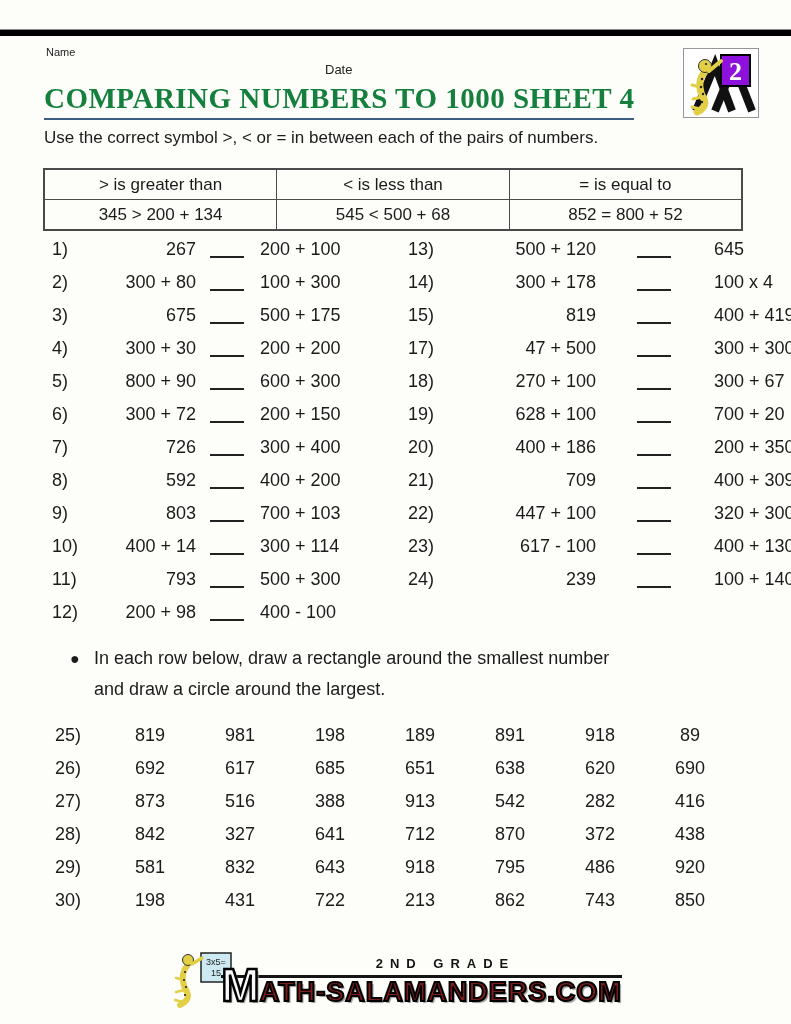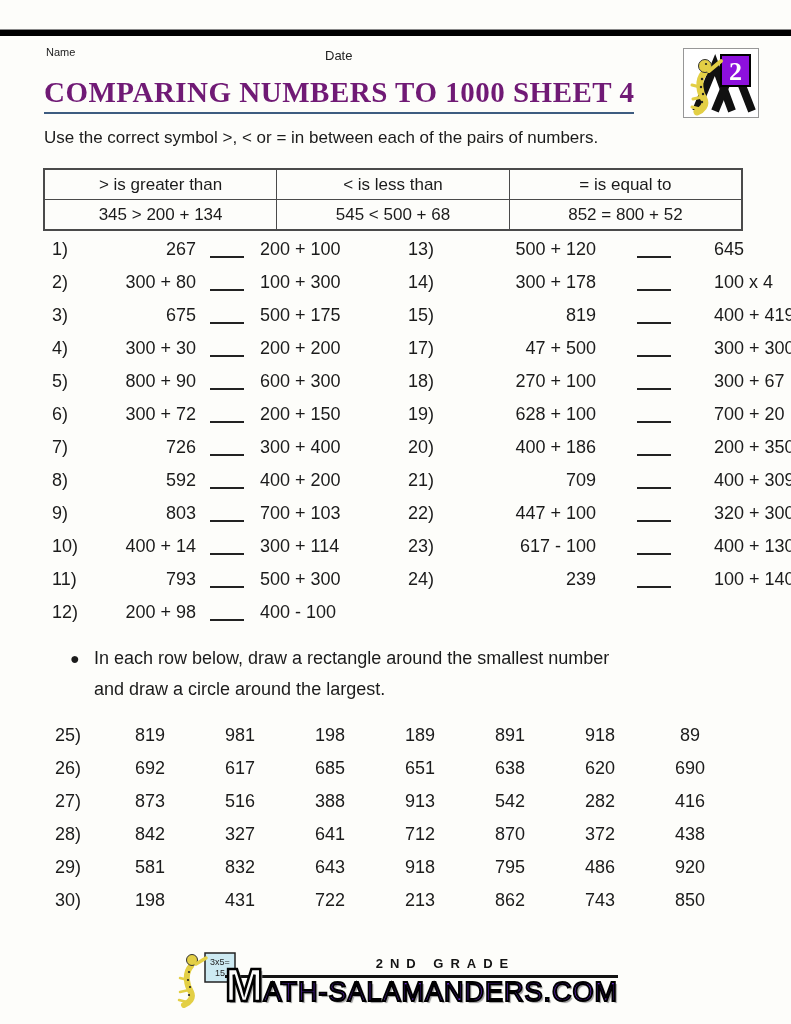--- a/index.html
+++ b/index.html
@@ -4,28 +4,28 @@
 <style>
   html,body{margin:0;padding:0;background:#e8e8e8;}
   .page{
     position:relative;width:791px;height:1024px;margin:0 auto;
     background:#fdfdfa;color:#1b1b1b;
     font-family:"Liberation Sans",sans-serif;overflow:hidden;
   }
   .top-bar{position:absolute;left:0;top:29px;width:791px;height:7px;
     background:linear-gradient(#888 0 1px,#000 1px 100%);}
   .name-label{position:absolute;left:46px;top:46px;font-size:11px;color:#222;}
-  .date-label{position:absolute;left:325px;top:48px;font-size:13px;color:#222;}
+  .date-label{position:absolute;left:325px;top:62px;font-size:13px;color:#222;}
 
   .logo-box{position:absolute;left:683px;top:48px;width:76px;height:70px;
     background:#fff;border:1px solid #979797;box-sizing:border-box;}
 
-  .title{position:absolute;left:44px;top:76px;
+  .title{position:absolute;left:44px;top:82px;
     font-family:"Liberation Serif",serif;font-size:29px;font-weight:600;
-    color:#701a75;letter-spacing:.5px;border-bottom:2px solid #3d5c80;
+    color:#15803d;letter-spacing:.5px;border-bottom:2px solid #3d5c80;
     padding-bottom:3px;white-space:nowrap;}
 
   .instruction{position:absolute;left:44px;top:128px;font-size:17px;}
 
   .key-table{position:absolute;left:43px;top:168px;width:700px;
     border-collapse:collapse;font-size:17px;table-layout:fixed;
     border:2px solid #4a4a4a;}
   .key-table td{border:1px solid #4a4a4a;text-align:center;height:29px;padding:0;}
 
   .col-left{position:absolute;left:52px;top:233px;}
@@ -55,21 +55,21 @@
   .footer-inner{display:flex;align-items:flex-end;}
   .footer-right{display:flex;flex-direction:column;align-items:stretch;
     margin-left:-14px;}
   .grade-line{border-bottom:3px solid #141414;padding:0 10px 3px 30px;
     text-align:center;}
   .grade-text{font-size:13px;font-weight:700;letter-spacing:7px;color:#141414;margin-left:28px;}
   .site-row{display:flex;align-items:baseline;line-height:1;margin-top:1px;}
   .big-m{font-size:46px;font-weight:800;color:#fafafa;
     -webkit-text-stroke:2.5px #000;text-shadow:2px 2px 1px #9a9a9a;
     margin-top:-18px;}
-  .site-rest{font-size:27px;font-weight:400;color:#6d28d9;letter-spacing:1px;
+  .site-rest{font-size:27px;font-weight:700;color:#7f1d1d;letter-spacing:1px;
     -webkit-text-stroke:2px #000;text-shadow:2px 2px 1px #9a9a9a;}
 </style>
 </head>
 <body>
 
 <div class="page">
 
   <div class="top-bar"></div>
 
   <span class="name-label">Name</span>

